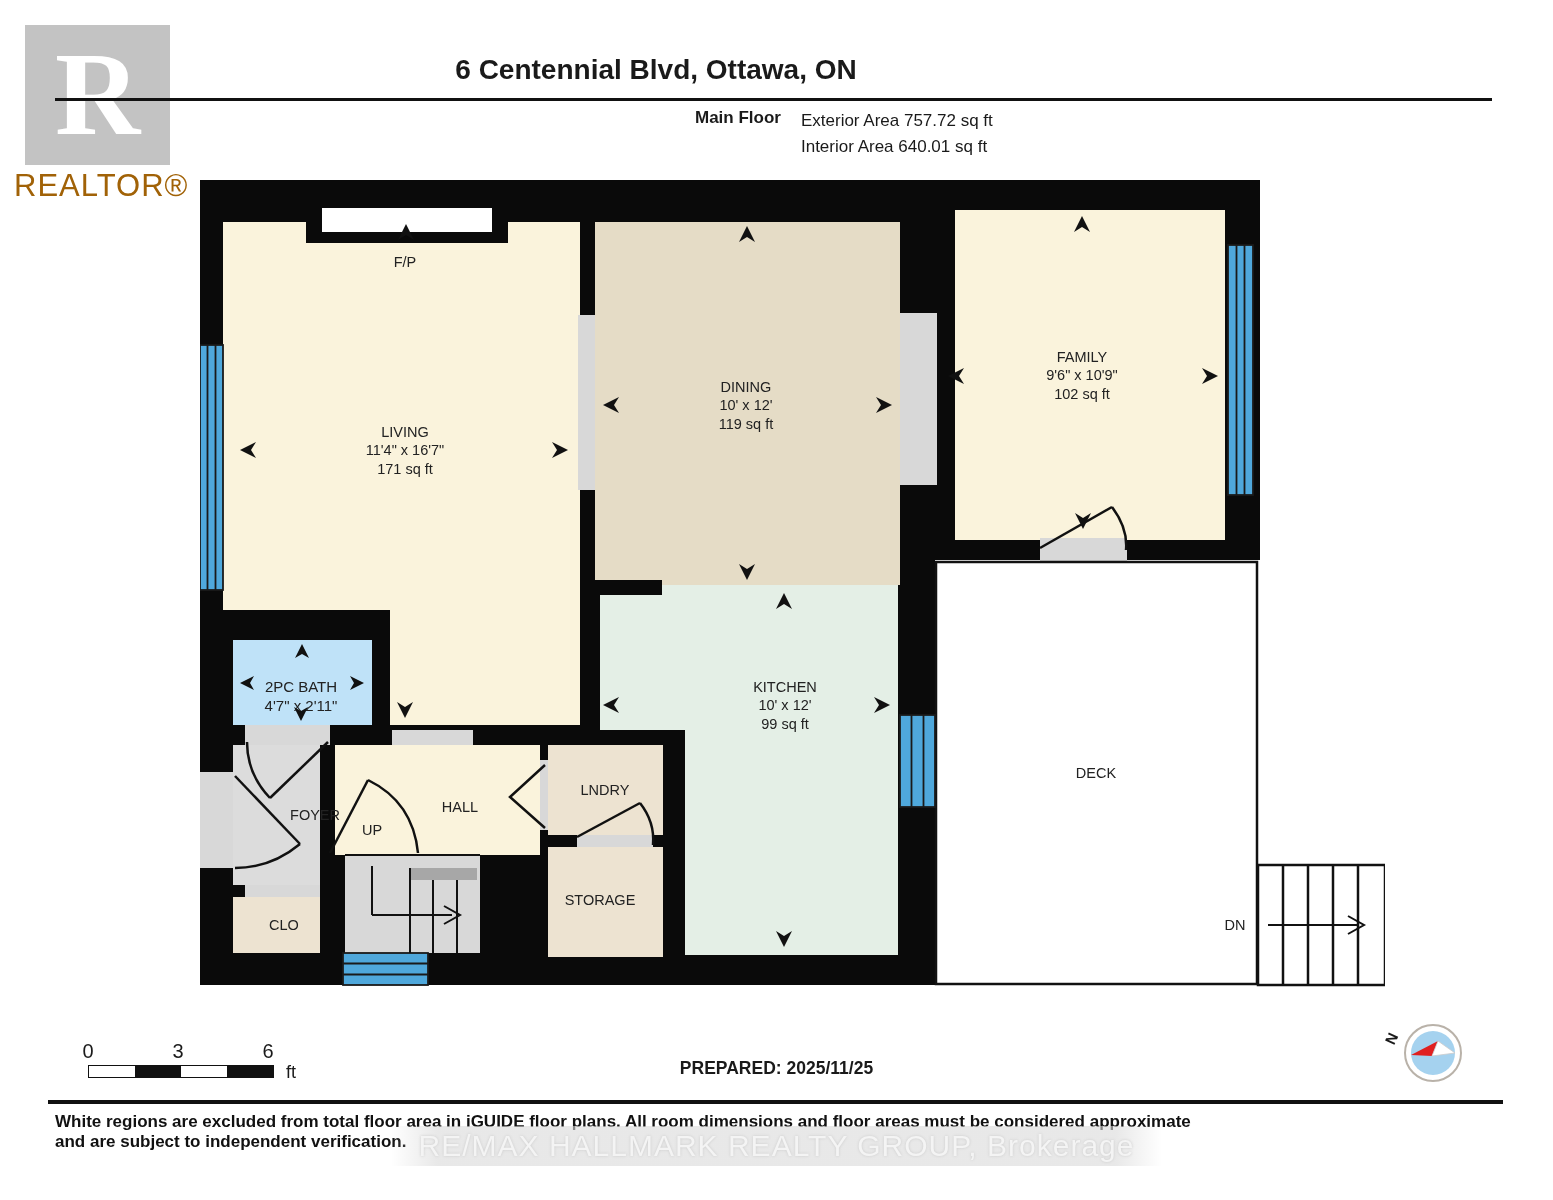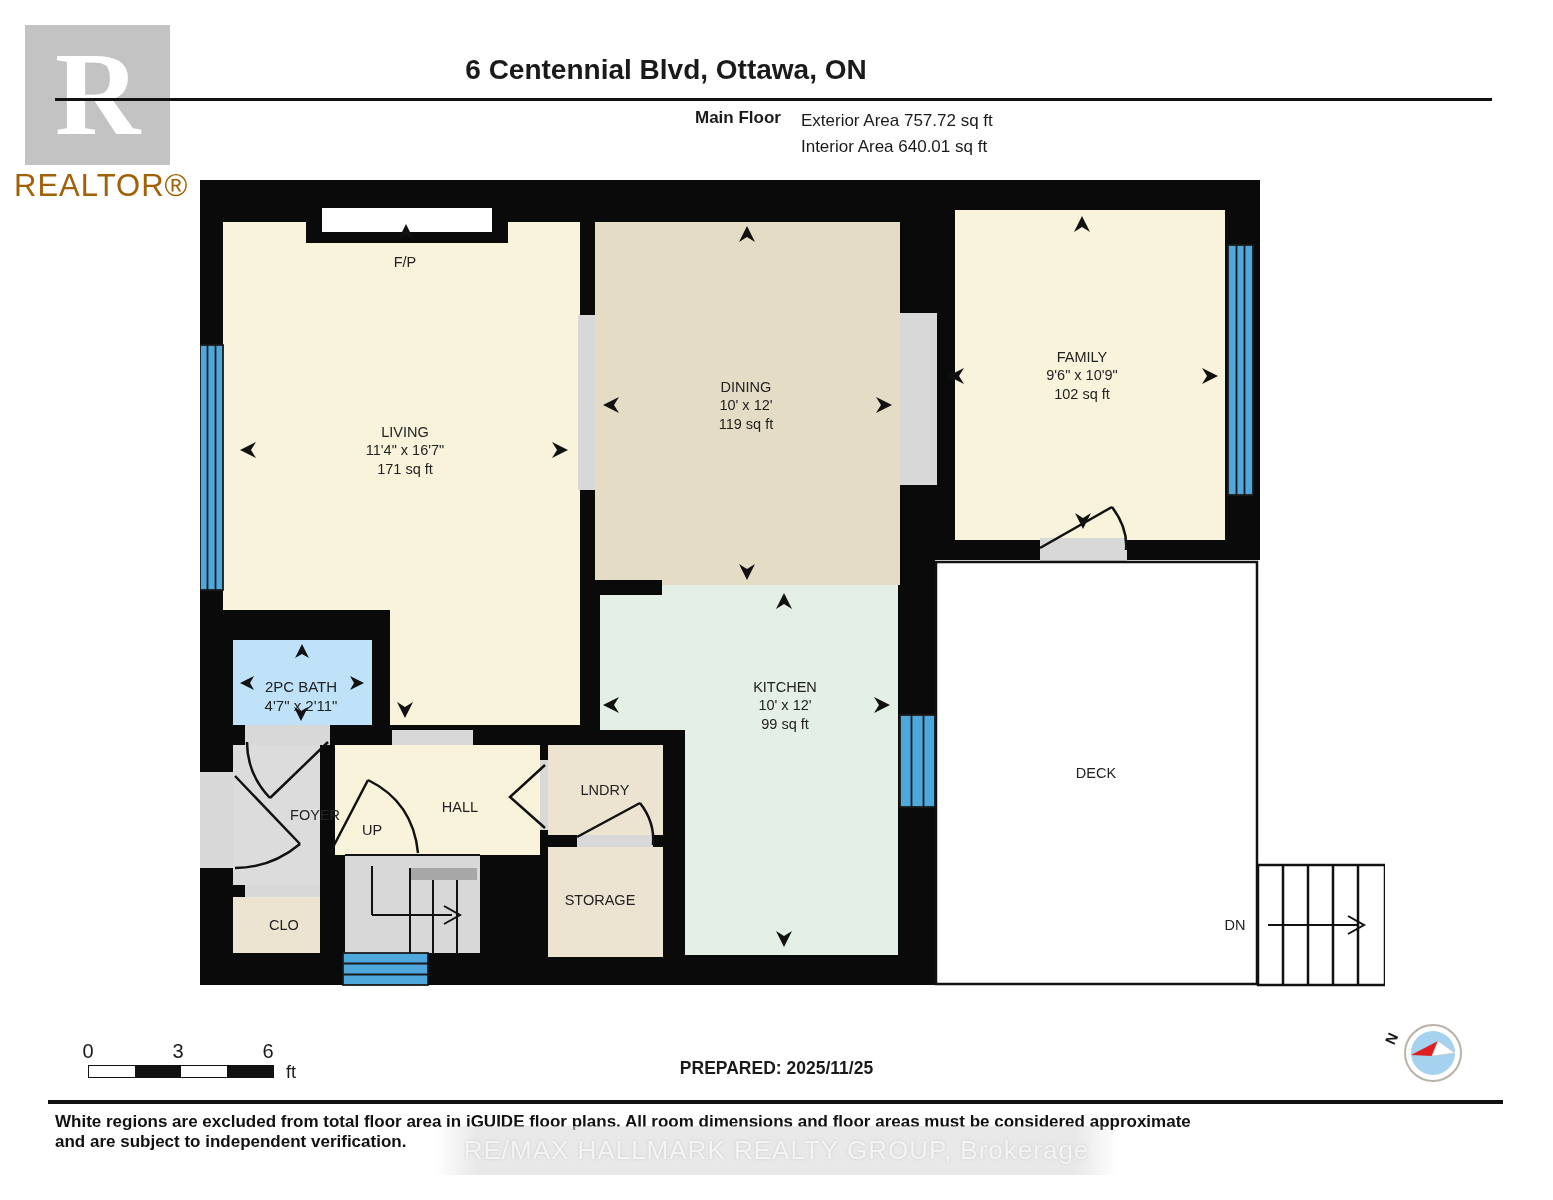--- a/index.html
+++ b/index.html
@@ -6,21 +6,21 @@
   body{
     width:1553px;height:1200px;position:relative;background:#ffffff;overflow:hidden;
     font-family:"Liberation Sans", sans-serif;color:#1a1a1a;
   }
   .abs{position:absolute;}
   
   .logo-box{left:25px;top:25px;width:145px;height:140px;background:#c3c3c3;
     display:flex;align-items:center;justify-content:center;}
   .logo-r{font-family:"Liberation Serif", serif;font-weight:bold;font-size:118px;color:#ffffff;line-height:1;}
   .logo-word{left:14px;top:168px;font-size:31px;color:#a16207;letter-spacing:1px;}
-  .page-title{left:16px;top:54px;width:1300px;text-align:center;font-size:28px;font-weight:bold;}
+  .page-title{left:6px;top:54px;width:1300px;text-align:center;font-size:28px;font-weight:bold;}
   .title-rule{left:55px;top:98px;width:1437px;height:3px;background:#111;}
   .floor-info{left:695px;top:108px;display:flex;gap:20px;font-size:17px;}
   .floor-info .fl{font-weight:bold;}
   .floor-info .areas div{line-height:26px;}
   
   .plan{left:200px;top:180px;width:1185px;height:810px;}
   .plan > div{position:absolute;}
   .wall{background:#0a0a0a;}
   .fill-cream{background:#FAF3DC;}
   .fill-tan{background:#E5DCC6;}
@@ -39,22 +39,22 @@
   .scale-bar{position:absolute;left:2px;top:25px;width:184px;height:11px;border:1.5px solid #111;display:flex;}
   .scale-bar div{width:46px;height:100%;}
   .sb-w{background:#fff;} .sb-b{background:#111;}
   .scale-ft{position:absolute;left:200px;top:22px;font-size:18px;}
   .prepared{left:0;top:1058px;width:1553px;text-align:center;font-size:17.5px;font-weight:bold;}
   .compass{left:1402px;top:1022px;width:62px;height:62px;}
   .compass-n{position:absolute;left:-16px;top:8px;font-size:15px;font-weight:bold;transform:rotate(-65deg);}
   .footer-rule{left:48px;top:1100px;width:1455px;height:3.5px;background:#111;}
   .disclaimer{left:55px;top:1112px;width:1140px;font-size:17px;color:#111;font-weight:bold;}
   .watermark{left:0;top:1126px;width:1553px;text-align:center;}
-  .watermark span{display:inline-block;font-size:26px;letter-spacing:1px;color:#f4f4f4;
-    text-shadow:0 0 3px #c9c9c9;padding:9px 28px;
+  .watermark span{display:inline-block;font-size:30px;letter-spacing:1px;color:#f4f4f4;
+    text-shadow:0 0 3px #c9c9c9;padding:3px 28px;
     background:linear-gradient(90deg, rgba(215,215,215,0) 0%, rgba(217,217,217,0.6) 6%, rgba(217,217,217,0.6) 94%, rgba(215,215,215,0) 100%);}
 </style>
 </head>
 <body>
 
 <div class="abs logo-box">
   <span class="logo-r">R</span>
 </div>
 <div class="abs logo-word">REALTOR®</div>
 

